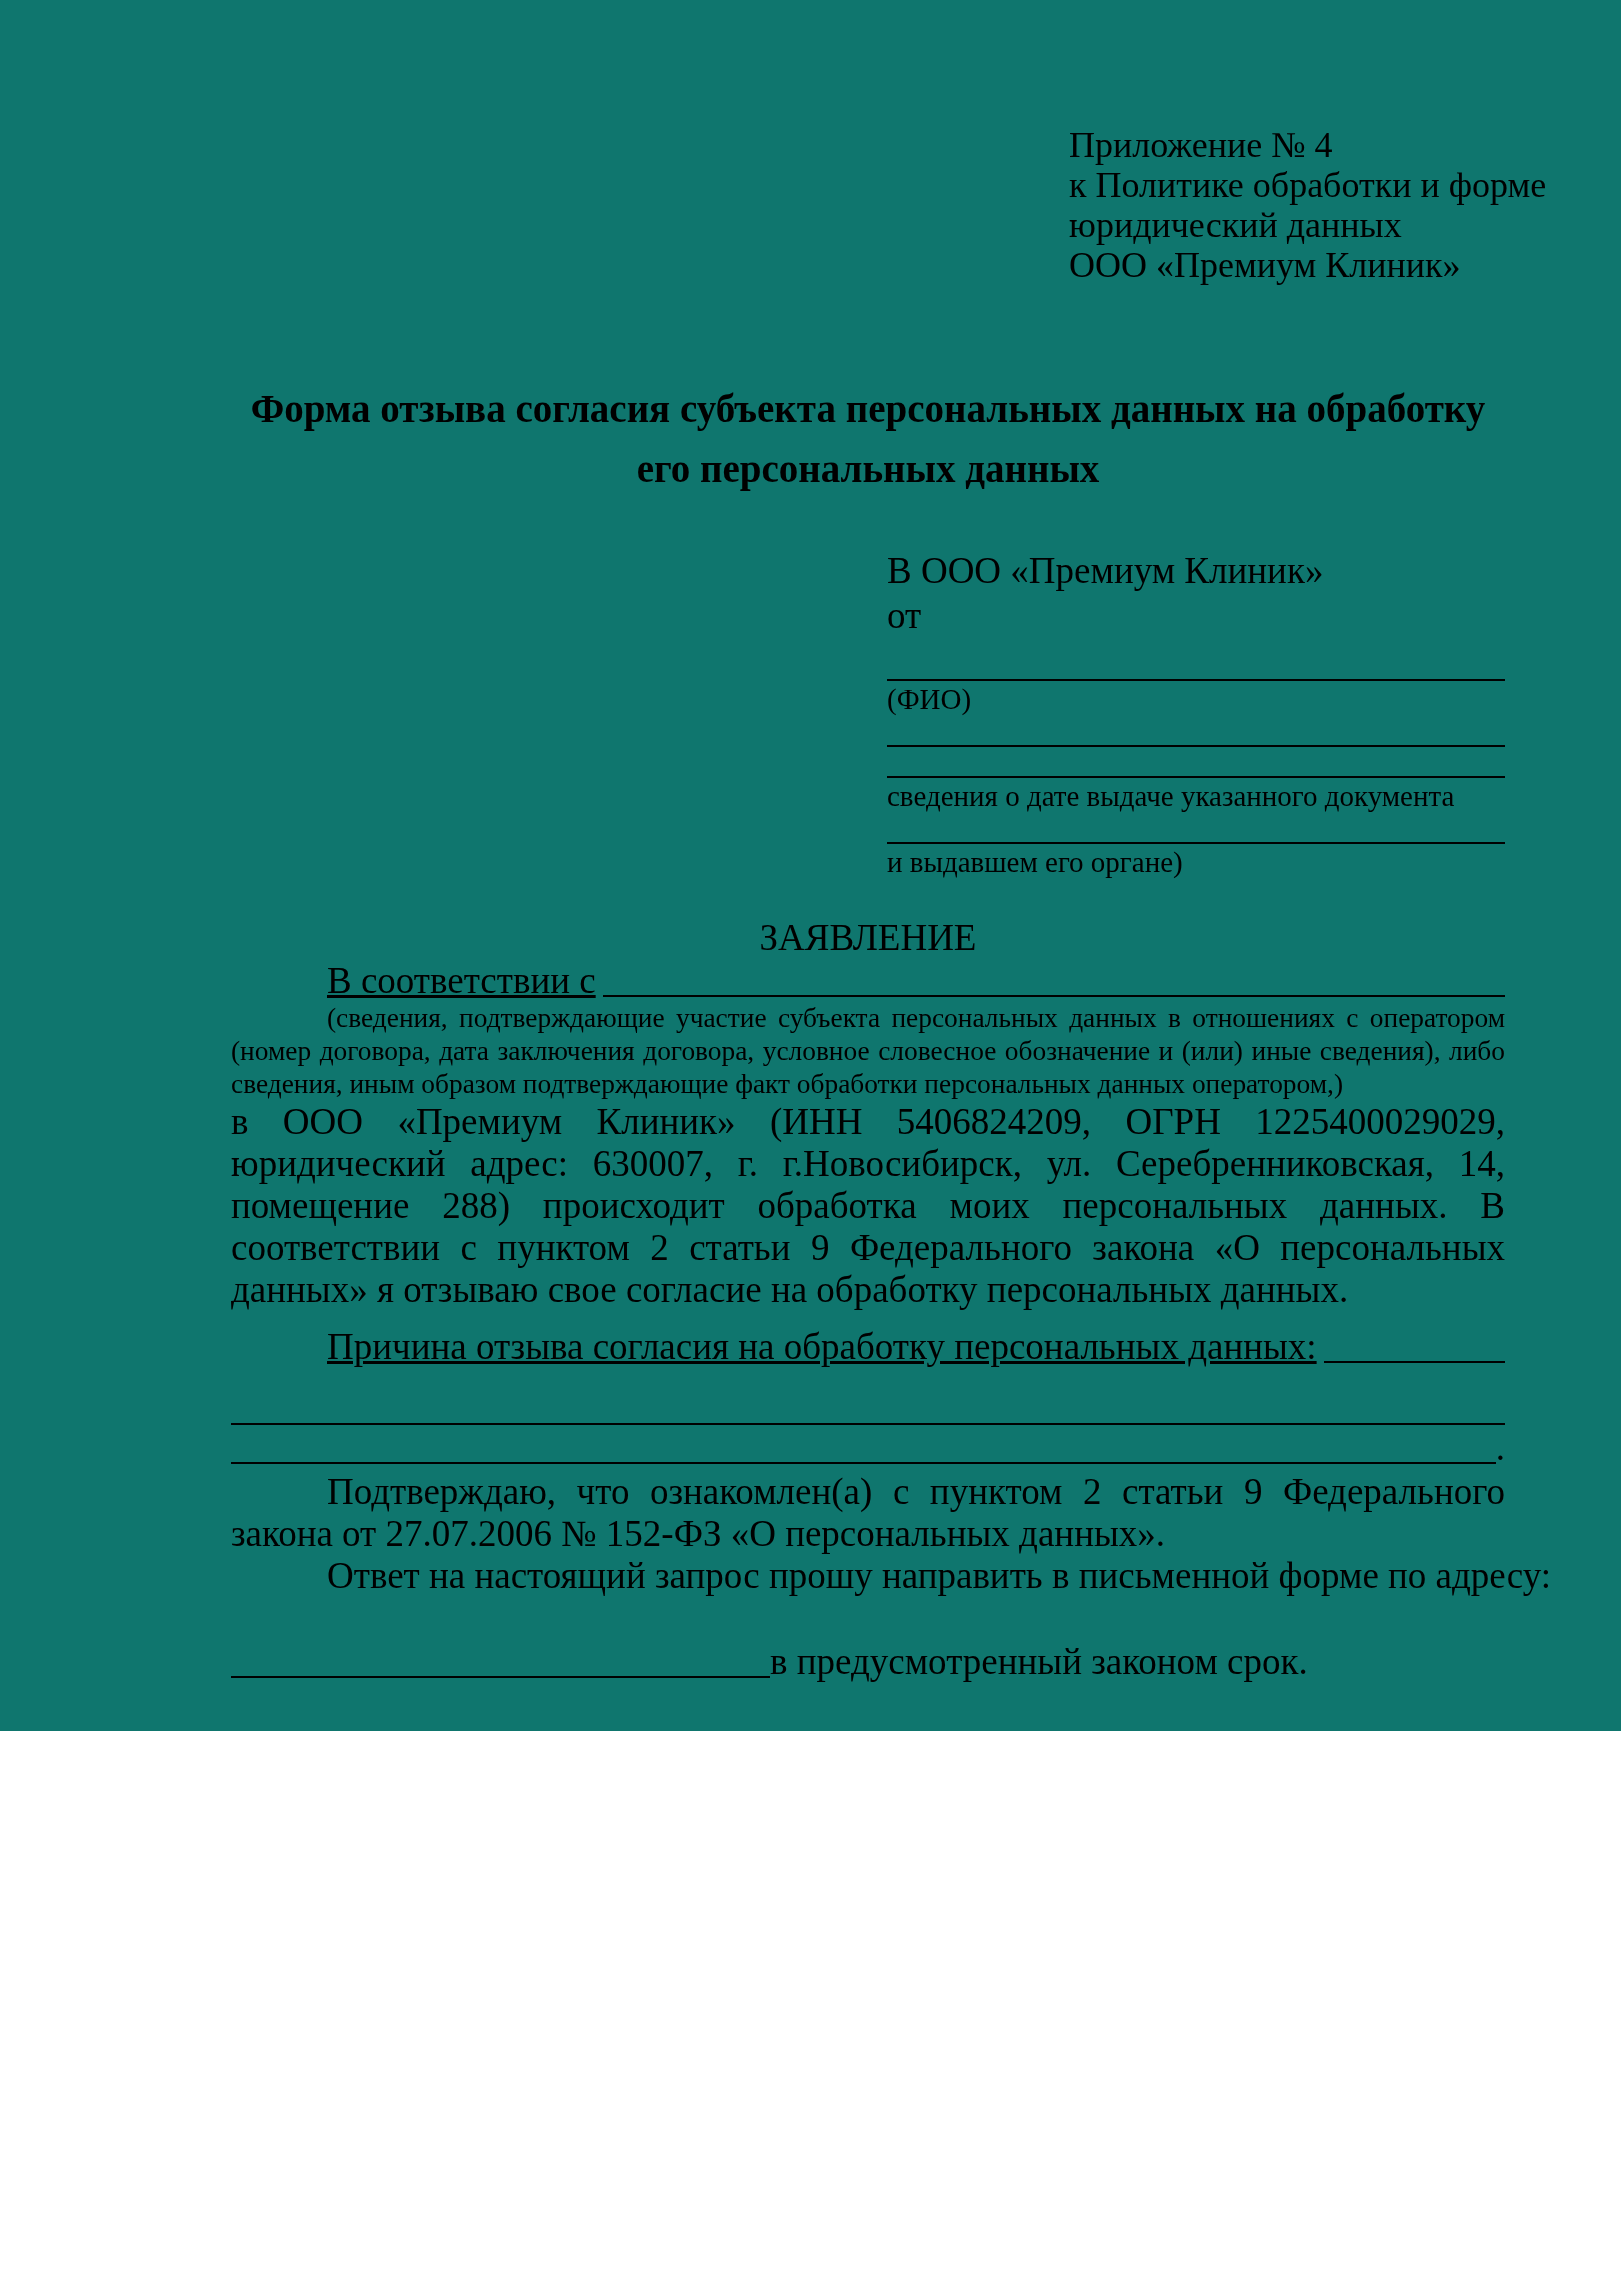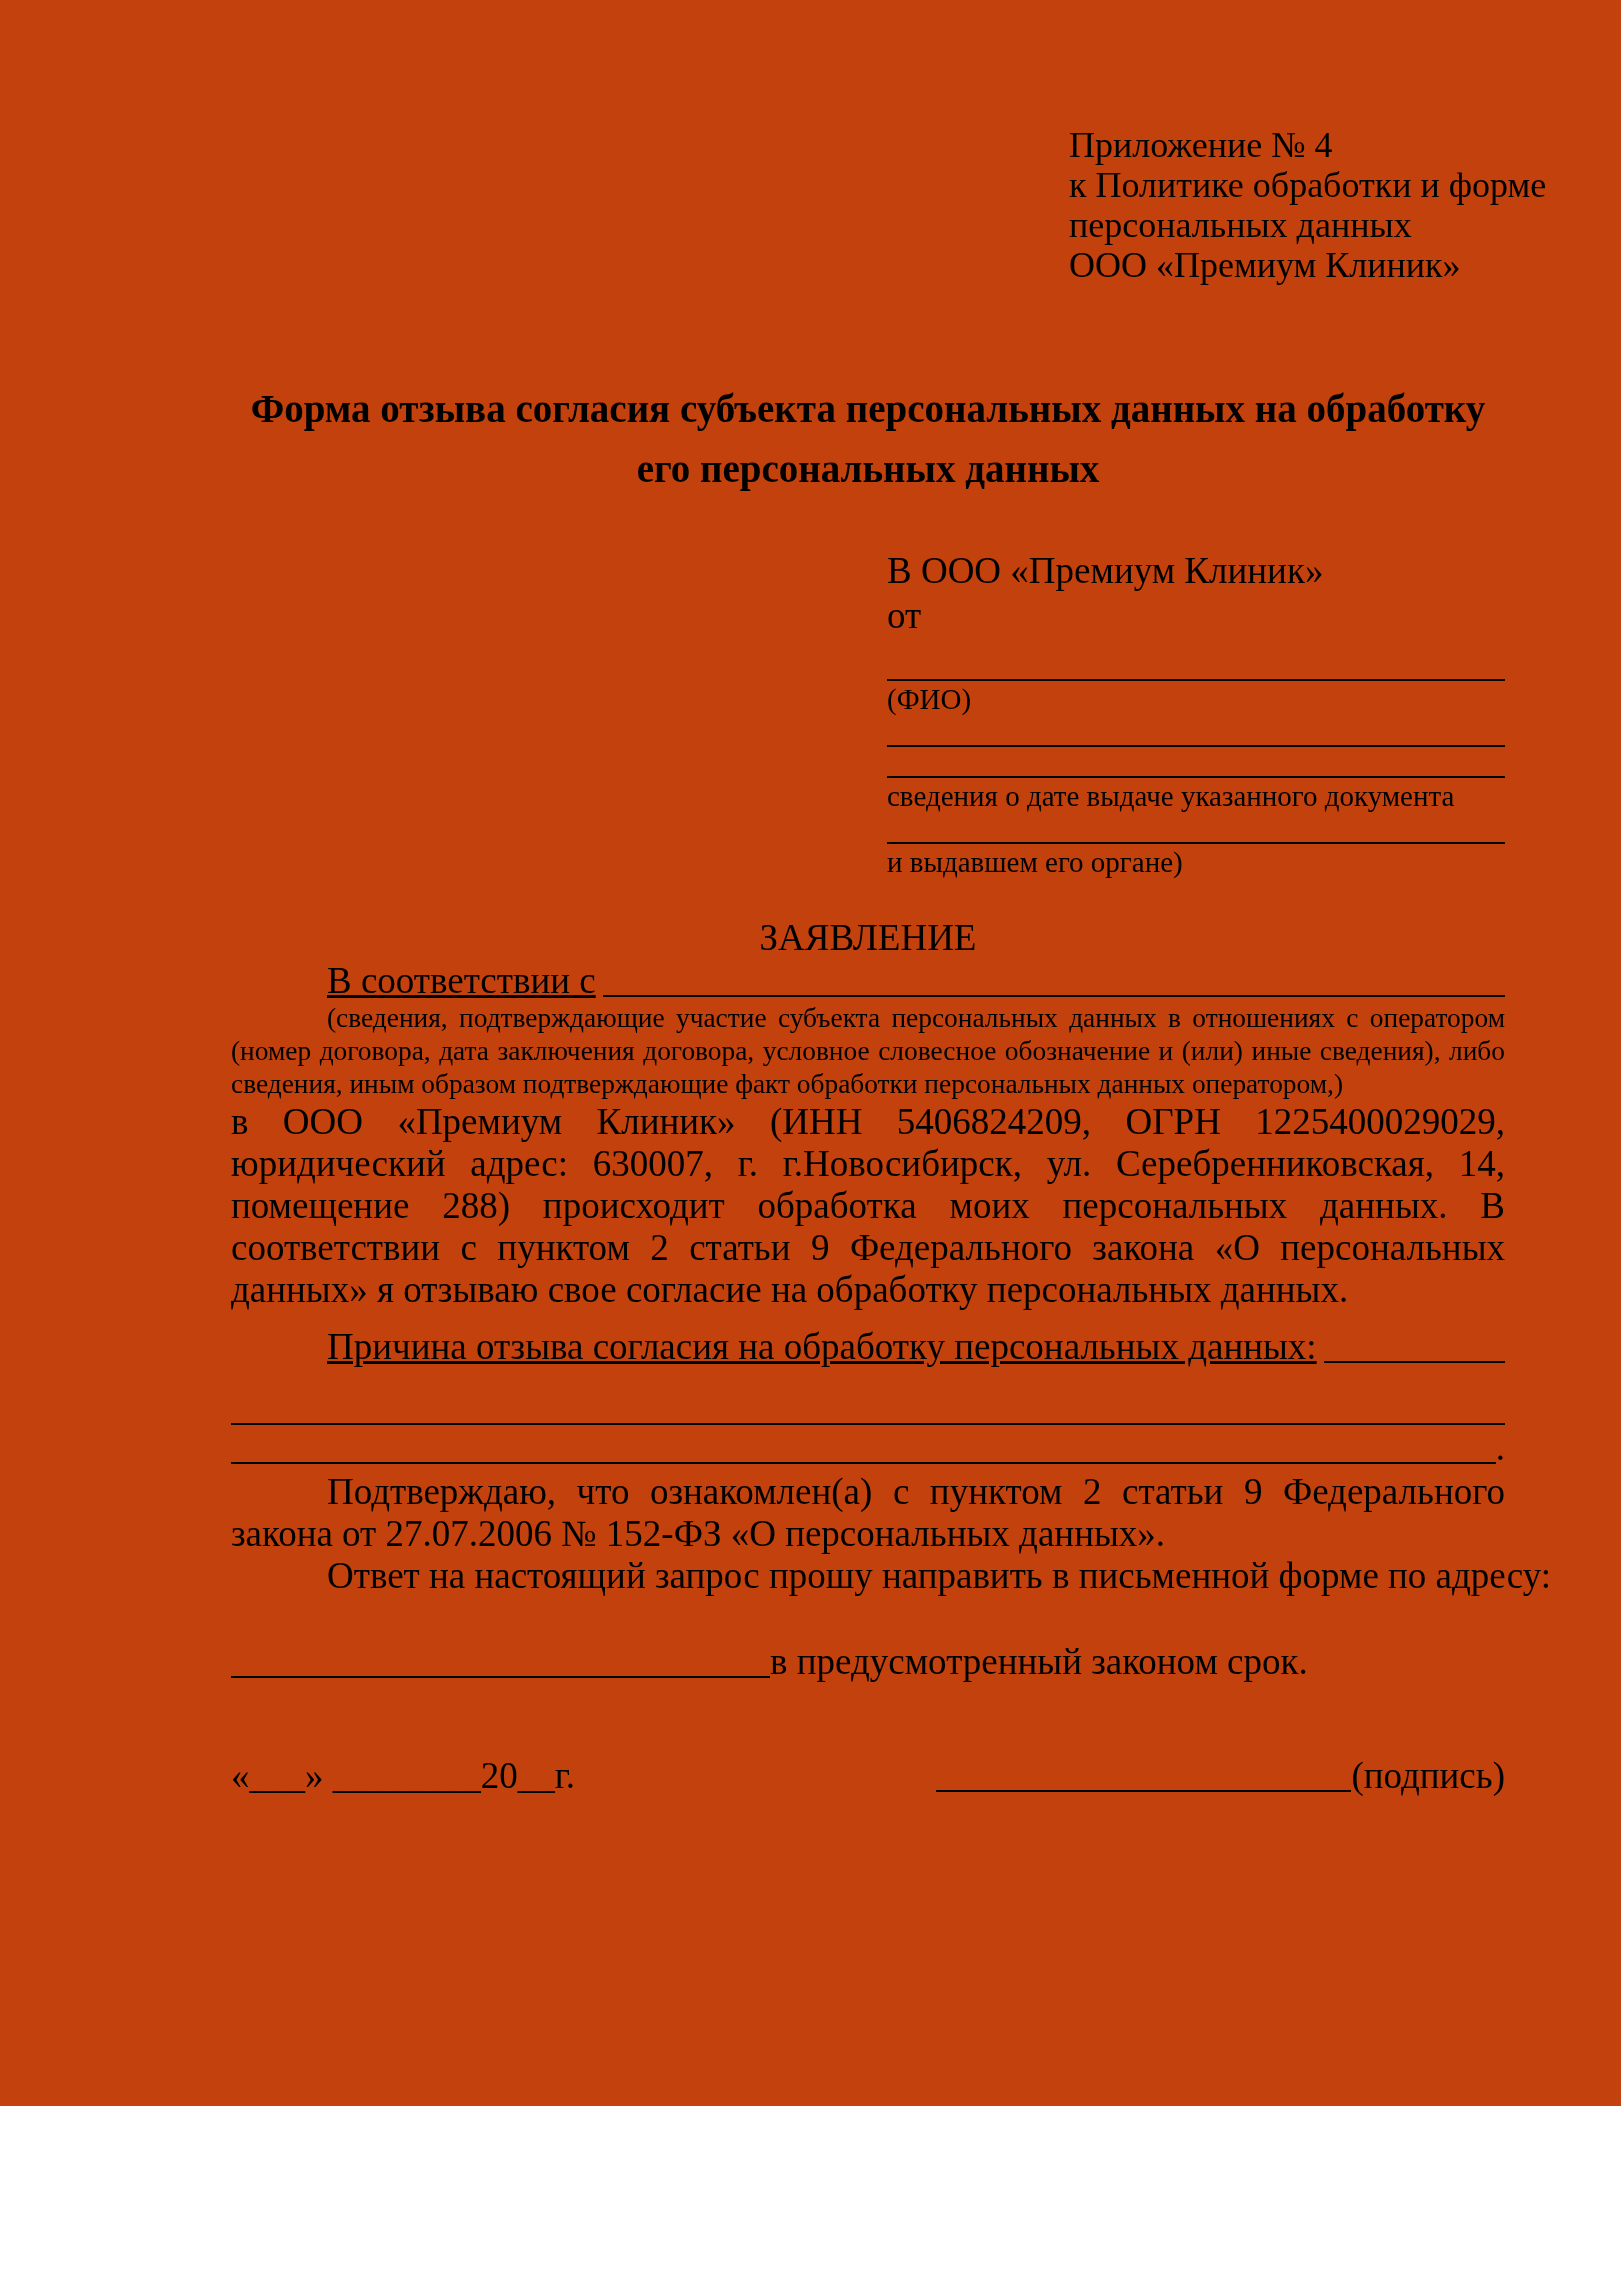--- a/index.html
+++ b/index.html
@@ -1,20 +1,20 @@
 <!DOCTYPE html>
 <html><head>
 <meta charset="utf-8">
 <style>
   html,body{margin:0;padding:0;background:#ffffff;}
   .page{
     position:relative;
-    width:1621px;height:2106px;
+    width:1621px;height:1731px;
     box-sizing:border-box;
-    background:#c2410c;color:#000000;
+    background:#0f766e;color:#000000;
     font-family:"Liberation Serif","DejaVu Serif",serif;
     font-size:37px;line-height:43px;
     padding:125px 116px 0 231px;
     overflow:hidden;
   }
   
   .header-block{margin-left:838px;font-size:36px;line-height:40px;}
   .header-block div{white-space:nowrap;}
   
   .doc-title{
@@ -59,21 +59,21 @@
   .sig-caption{white-space:nowrap;}
 </style>
 </head>
 <body>
 
 <div class="page">
 
   <div class="header-block">
     <div>Приложение № 4</div>
     <div>к Политике обработки и форме</div>
-    <div>персональных данных</div>
+    <div>юридический данных</div>
     <div>ООО «Премиум Клиник»</div>
   </div>
 
   <div class="doc-title">Форма отзыва согласия субъекта персональных данных на обработку его персональных данных</div>
 
   <div class="addressee">
     <div class="addr-line">В ООО «Премиум Клиник»</div>
     <div class="addr-line">от</div>
 
     <div class="field-line first"></div>

